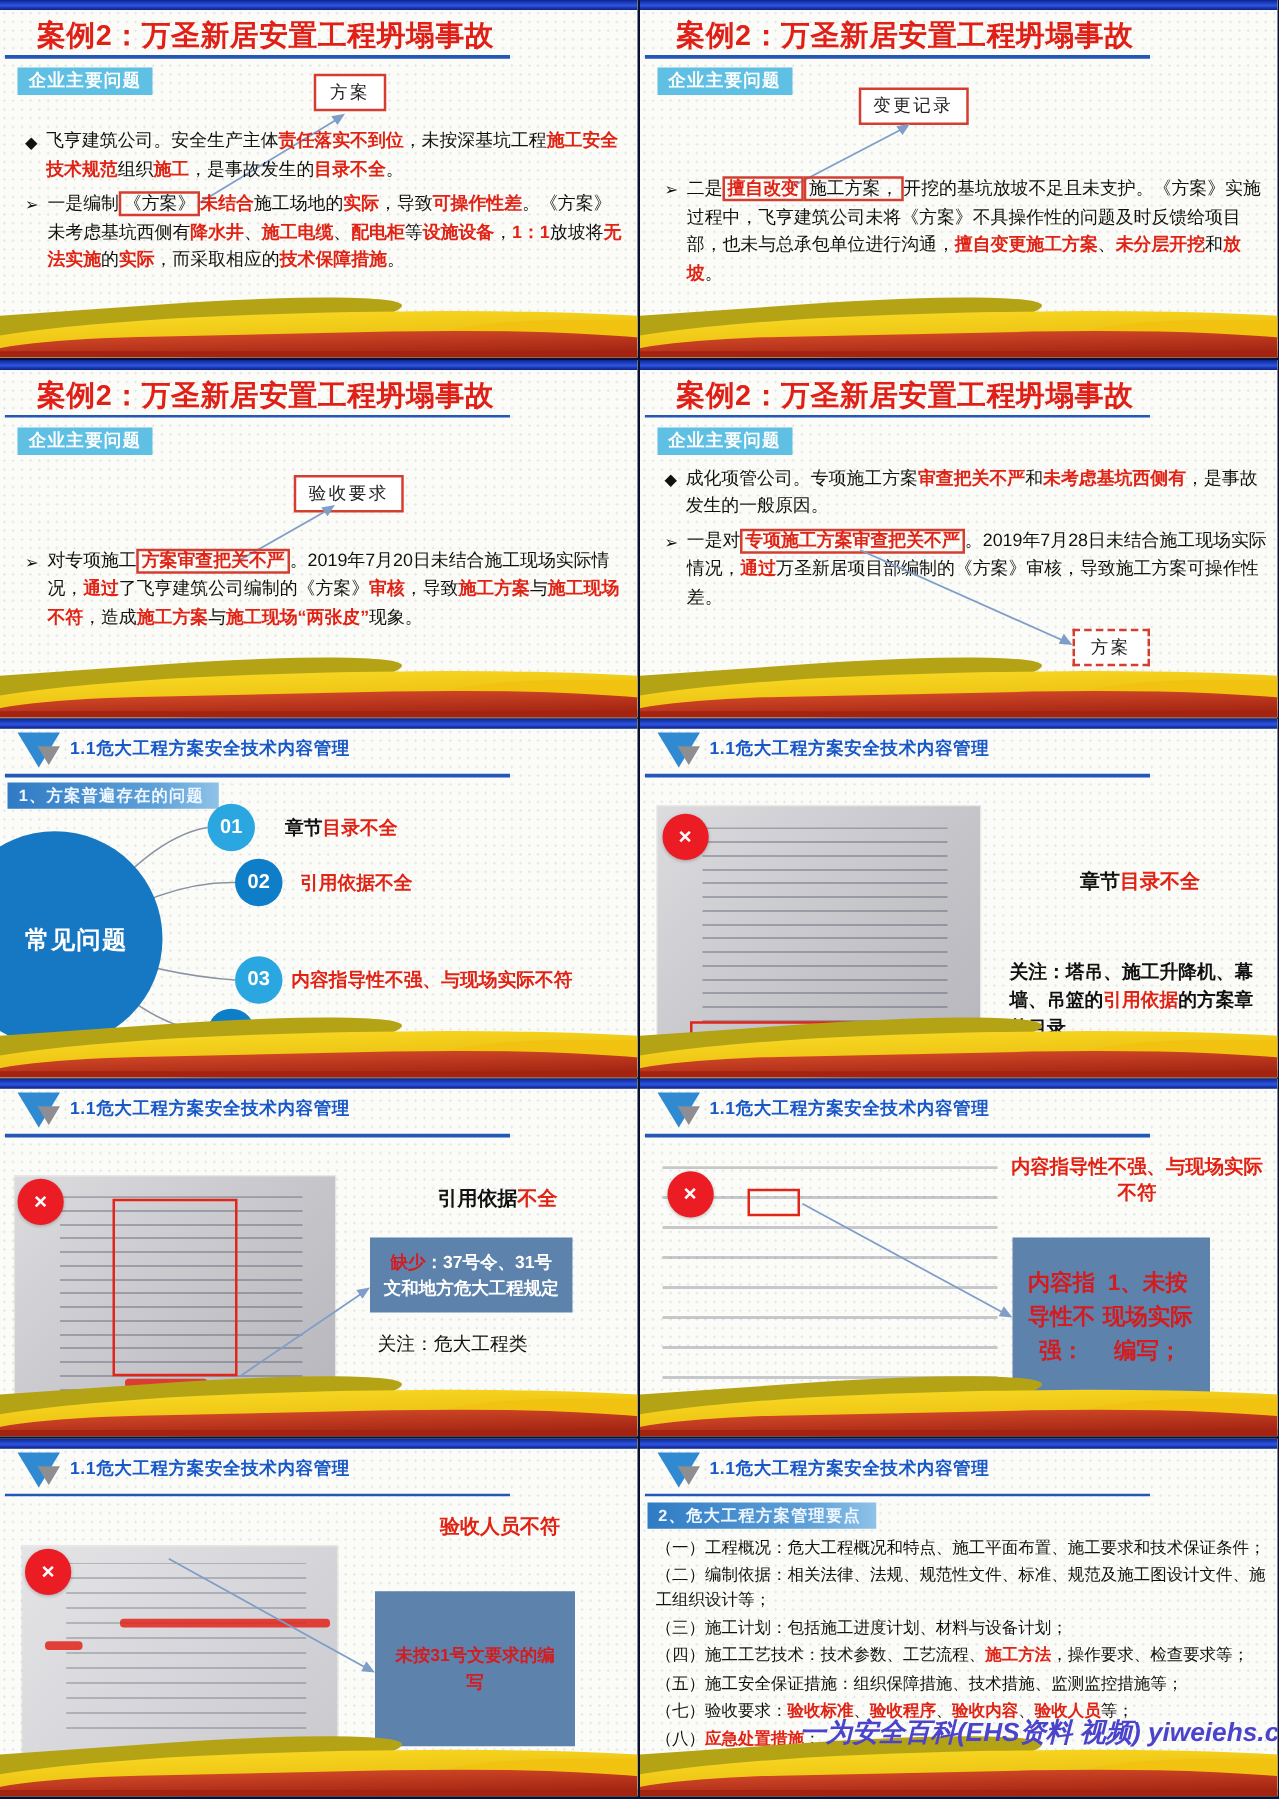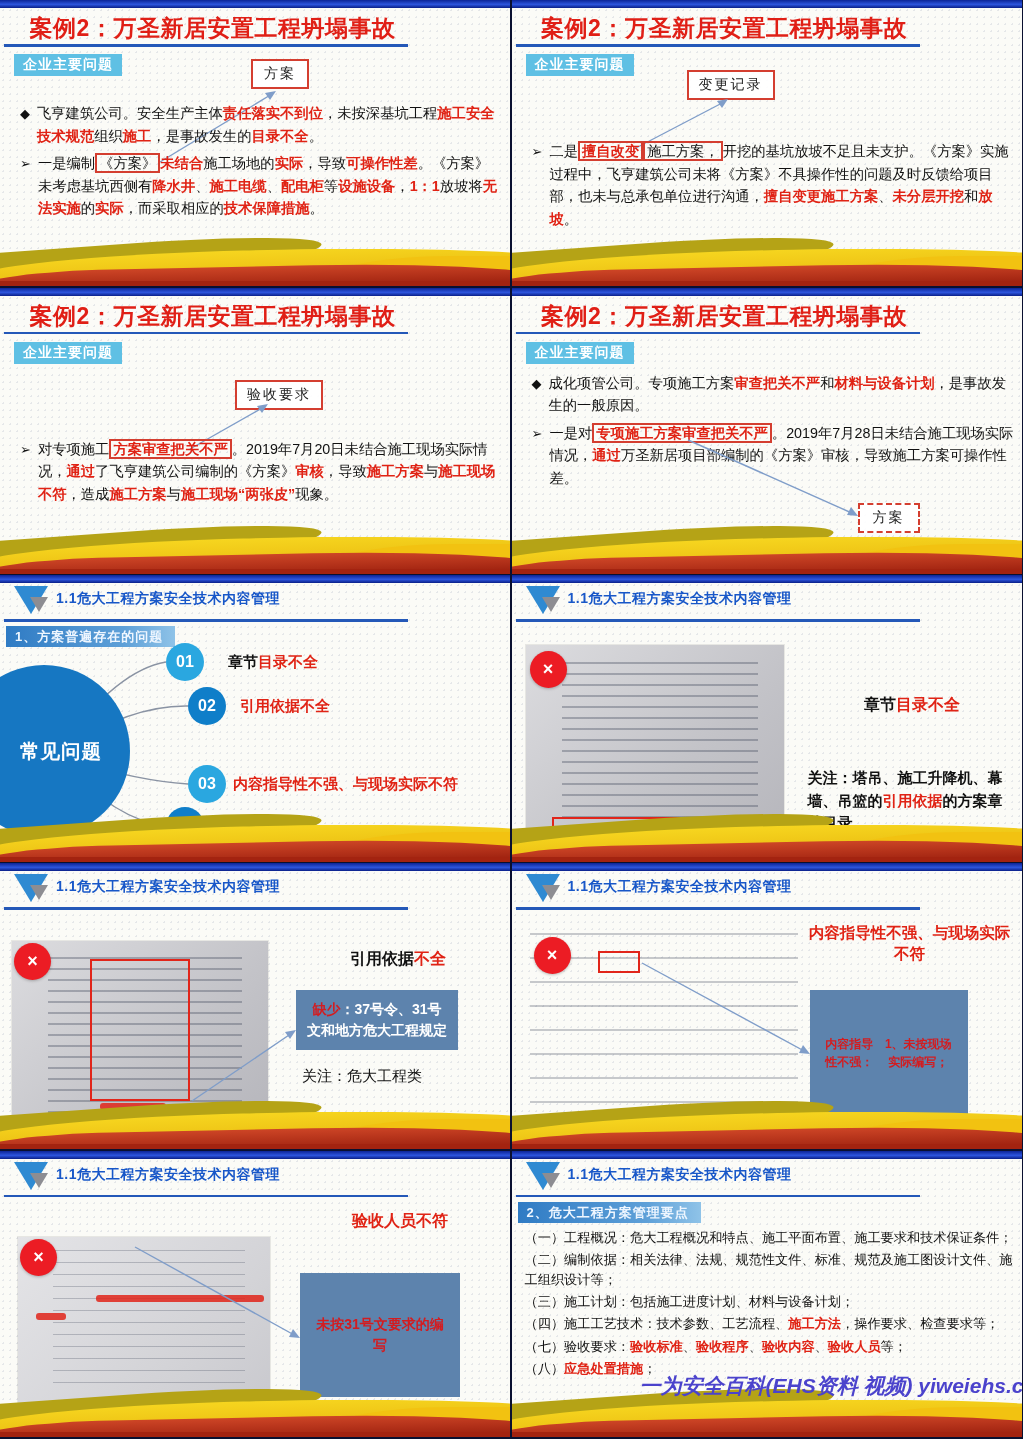--- a/index.html
+++ b/index.html
@@ -153,21 +153,21 @@
   </div>
 
   <div class="slide">
     <div class="topbar"></div>
     <div class="case-title">案例2：万圣新居安置工程坍塌事故</div>
     <div class="rule"></div>
     <div class="tag">企业主要问题</div>
     <div class="bodytxt" style="top:84px;">
       <div class="para">
           <span class="b">◆</span>
-          <span class="txt"><span>成化项管公司。专项施工方案</span><span class="hl">审查把关不严</span><span>和</span><span class="hl">材料与设备计划</span><span>，是事故发生的一般原因。</span></span>
+          <span class="txt"><span>成化项管公司。专项施工方案</span><span class="hl">审查把关不严</span><span>和</span><span class="hl">未考虑基坑西侧有</span><span>，是事故发生的一般原因。</span></span>
         </div>
       <div class="para">
           <span class="b">➢</span>
           <span class="txt"><span>一是对</span><span class="ibox hl">专项施工方案审查把关不严</span><span>。2019年7月28日未结合施工现场实际情况，</span><span class="hl">通过</span><span>万圣新居项目部编制的《方案》审核，导致施工方案可操作性差。</span></span>
         </div>
     </div>
     <div class="callout dashed" style="left:346px;top:215px;min-width:62px;">方案</div>
     <svg class="ov">
         <line x1="176" y1="152" x2="342" y2="226"></line>
         <polygon points="346,228 335,227 339,219"></polygon>
@@ -277,21 +277,21 @@
     <div class="logo">
         <i class="t1"></i>
         <i class="t2"></i>
       </div>
     <div class="mgmt-title">1.1危大工程方案安全技术内容管理</div>
     <div class="rule"></div>
     <div class="flines" style="left:18px;top:70px;width:268px;height:195px;"></div>
     <div class="redrect" style="left:86px;top:88px;width:42px;height:22px;"></div>
     <div class="xmark" style="left:22px;top:74px;">×</div>
     <div class="heading" style="left:292px;width:212px;top:60px;color:#e02315;font-size:15.5px;"><span class="hl">内容指导性不强、与现场实际不符</span></div>
-    <div class="bluebox" style="left:298px;top:127px;width:158px;height:126px;display:flex;align-items:center;text-align:center;font-size:12px;">
+    <div class="bluebox" style="left:298px;top:127px;width:158px;height:126px;display:flex;align-items:center;text-align:center;font-size:18px;">
         <span class="hl">内容指导性不强：</span>
         <span class="hl">1、未按现场实际编写；</span>
       </div>
     <svg class="ov">
         <line x1="130" y1="100" x2="294" y2="189"></line>
         <polygon points="298,191 287,190 291,182"></polygon>
       </svg>
     <div class="fw">
         <i class="o"></i>
         <i class="y"></i>
@@ -341,20 +341,21 @@
         <i class="t2"></i>
       </div>
     <div class="mgmt-title">1.1危大工程方案安全技术内容管理</div>
     <div class="rule"></div>
     <div class="tagbar">2、危大工程方案管理要点</div>
     <div class="list">
       <div class="li"><span>（一）工程概况：危大工程概况和特点、施工平面布置、施工要求和技术保证条件；</span></div>
       <div class="li"><span>（二）编制依据：相关法律、法规、规范性文件、标准、规范及施工图设计文件、施工组织设计等；</span></div>
       <div class="li"><span>（三）施工计划：包括施工进度计划、材料与设备计划；</span></div>
       <div class="li"><span>（四）施工工艺技术：技术参数、工艺流程、</span><span class="hl">施工方法</span><span>，操作要求、检查要求等；</span></div>
+      <div class="li"><span>（五）施工安全保证措施：组织保障措施、技术措施、监测监控措施等；</span></div>
       <div class="li"><span>（七）验收要求：</span><span class="hl">验收标准</span><span>、</span><span class="hl">验收程序</span><span>、</span><span class="hl">验收内容</span><span>、</span><span class="hl">验收人员</span><span>等；</span></div>
       <div class="li"><span>（八）</span><span class="hl">应急处置措施</span><span>；</span></div>
 
     </div>
     <div class="watermark">一为安全百科(EHS资料 视频) yiweiehs.cn</div>
     <div class="fw">
         <i class="o"></i>
         <i class="y"></i>
         <i class="yr"></i>
         <i class="wt"></i>

